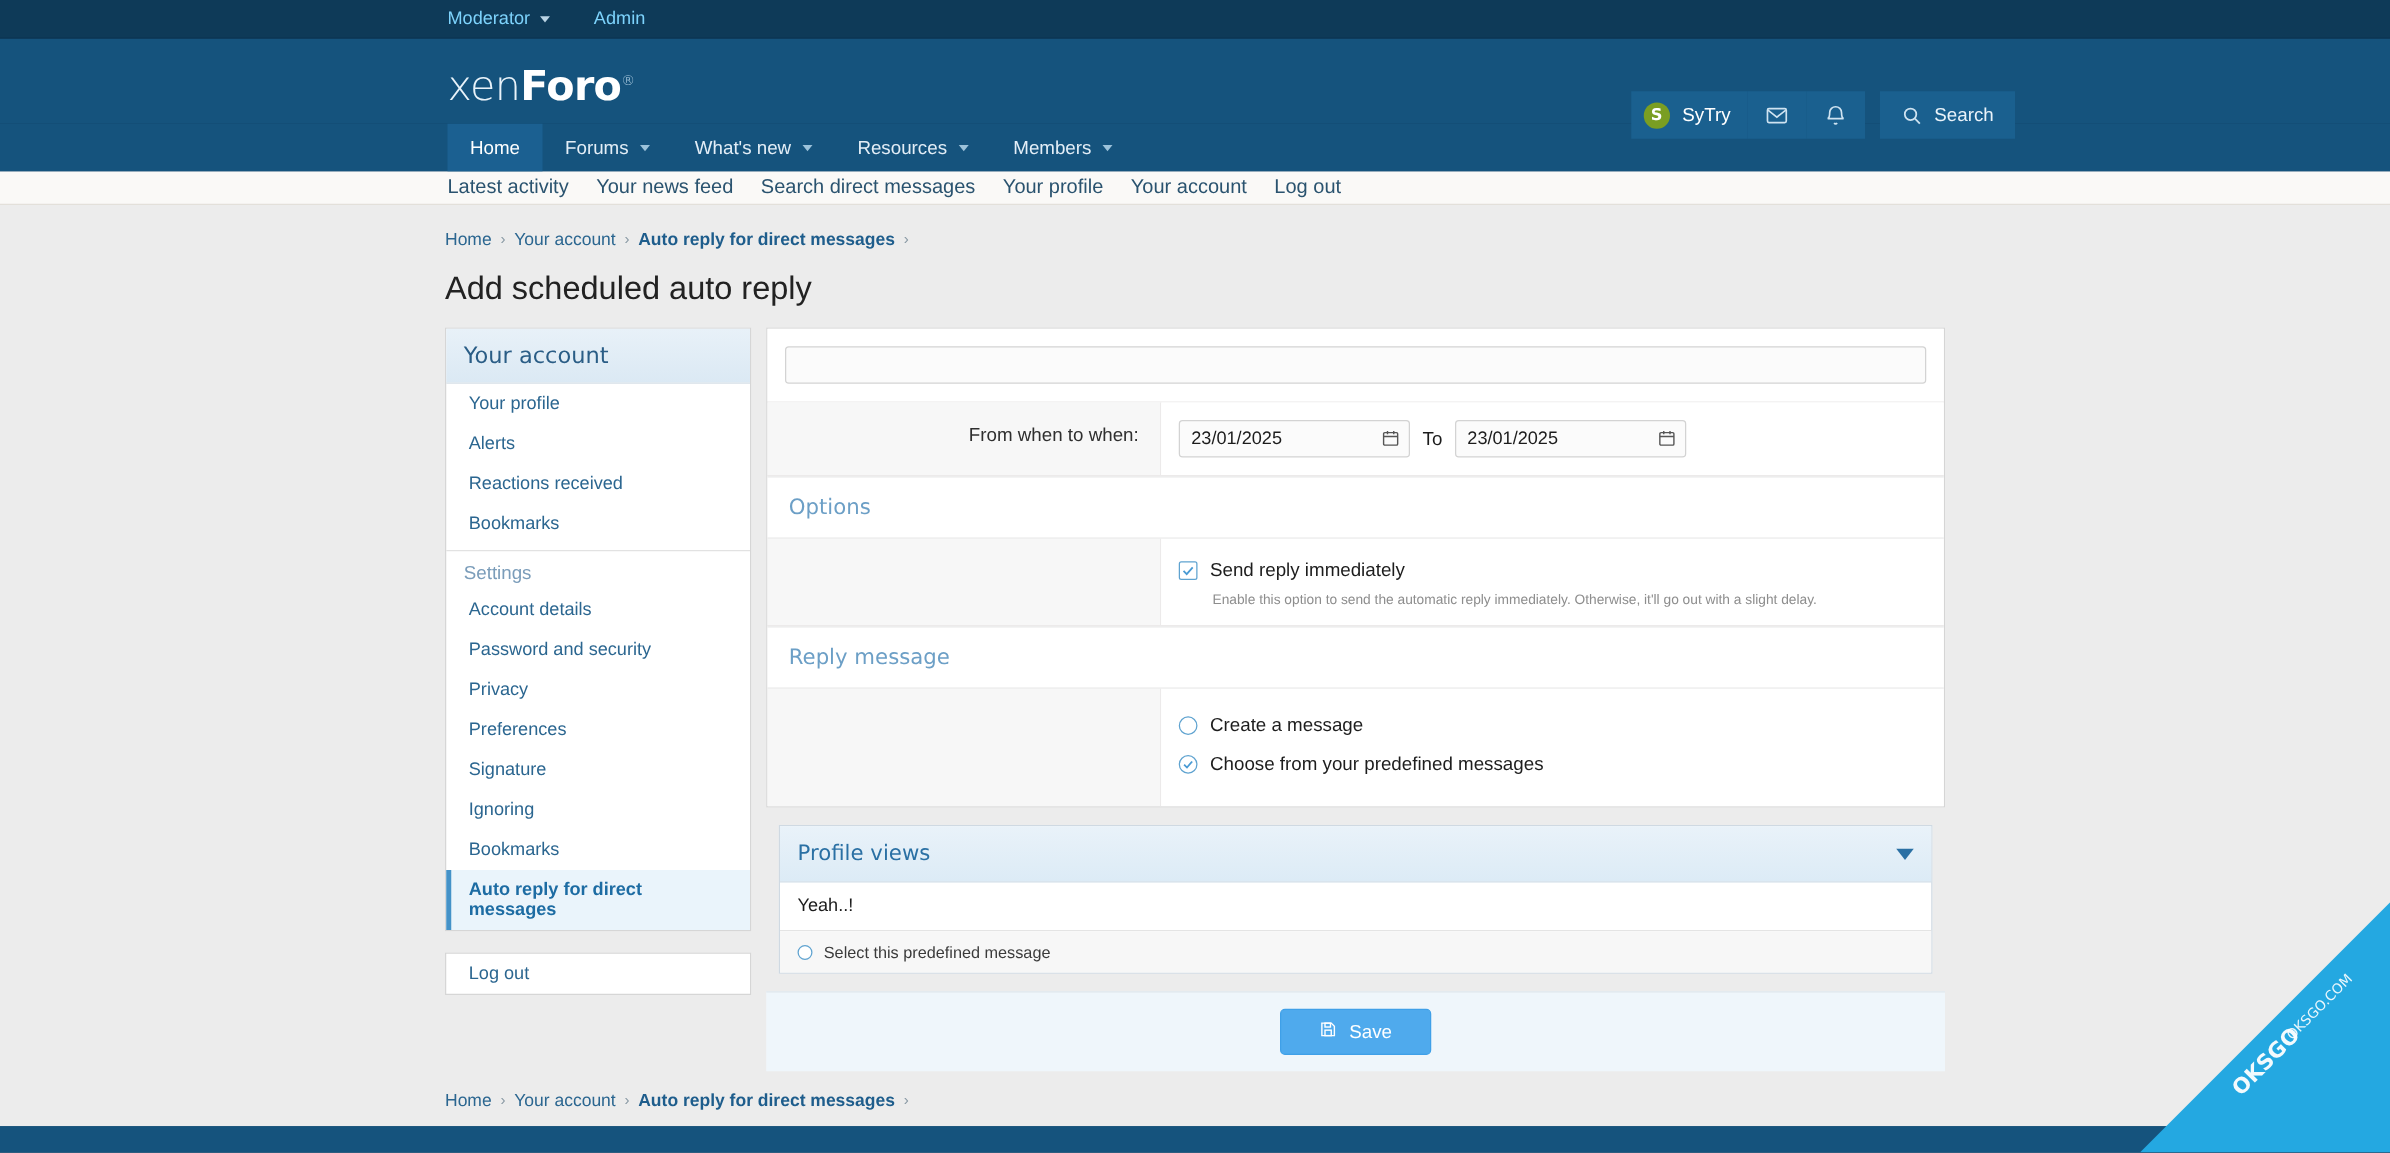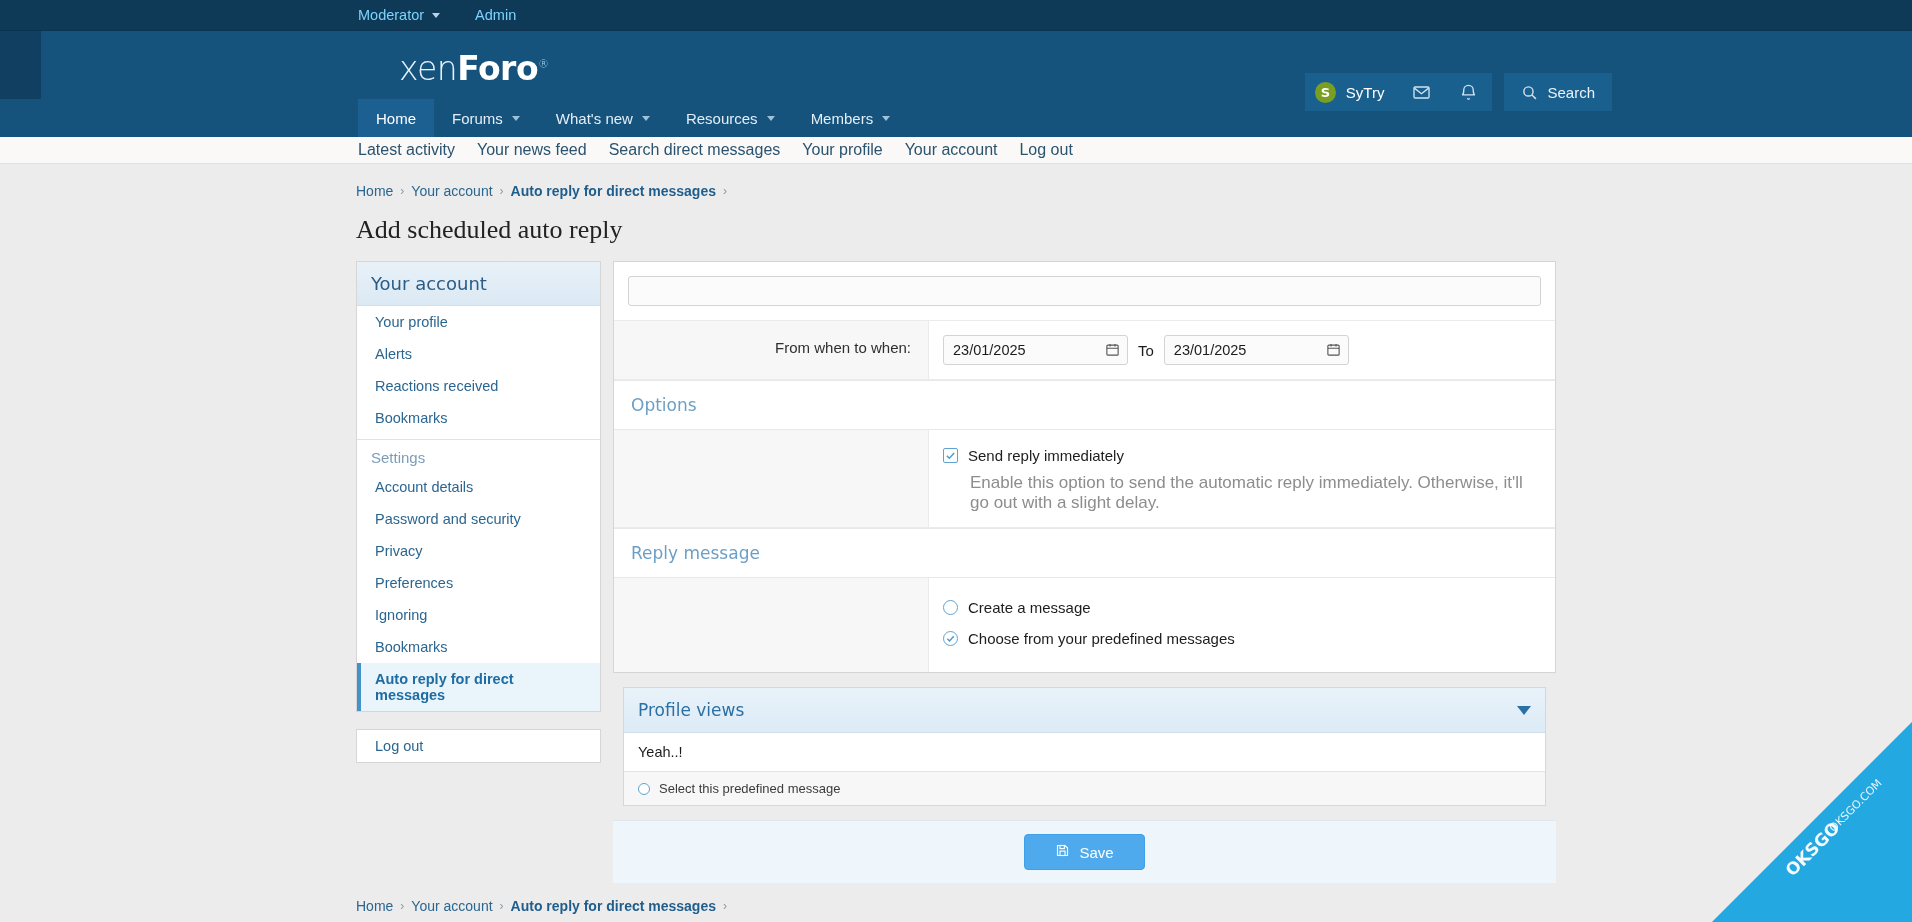--- a/index.html
+++ b/index.html
@@ -36,21 +36,20 @@
     display: inline-block;
     margin-left: 2px;
   }
 
   
   .header {
     background: linear-gradient(180deg,#17537d 0%, #15537e 55%, #155party 100%);
     background: #15537d;
     height: 68px;
     position: relative;
-    margin-left: 41px;
   }
   .logo {
     position: absolute;
     left: 358px;
     top: 18px;
     font-size: 33px;
     font-weight: 300;
     letter-spacing: -0.5px;
     color: #e9f3fa;
     font-family: "DejaVu Sans", sans-serif;
@@ -149,21 +148,21 @@
   }
   .breadcrumb a { color:#2b6690; text-decoration:none; cursor:pointer;}
   .breadcrumb a.strong { font-weight: 700; color:#1e5d8c;}
   .bc-sep { color:#8a9aa5; font-size: 12px; }
 
   .page-title {
     font-size: 26px;
     font-weight: 400;
     color: #222;
     margin: 11px 0 16px 0;
-    font-family: Liberation Serif, serif;
+    font-family: Liberation Sans, sans-serif;
   }
 
   .layout {
     display: flex;
     gap: 12px;
     align-items: flex-start;
   }
 
   
   .sidebar { width: 245px; flex-shrink: 0; }
@@ -276,21 +275,21 @@
     font-family: "DejaVu Sans", sans-serif;
   }
   .choice {
     display: flex; align-items: center; gap: 10px;
     margin-bottom: 2px;
     padding: 3px 0;
     cursor: pointer;
   }
   .choice-label { font-size: 15px; color: #1d1d1d; }
   .hint {
-    font-size: 17px;
+    font-size: 11px;
     color: #8d8d8d;
     padding-left: 27px;
     margin-top: 6px;
   }
 
   .cbox {
     width: 15px; height: 15px;
     border: 1px solid #5fa3d0;
     border-radius: 2px;
     background: #fff;
@@ -492,20 +491,21 @@
           <a class="side-link">Your profile</a>
           <a class="side-link">Alerts</a>
           <a class="side-link">Reactions received</a>
           <a class="side-link">Bookmarks</a>
           <div class="side-sep"></div>
           <div class="side-group-label">Settings</div>
           <a class="side-link">Account details</a>
           <a class="side-link">Password and security</a>
           <a class="side-link">Privacy</a>
           <a class="side-link">Preferences</a>
+          <a class="side-link">Signature</a>
           <a class="side-link">Ignoring</a>
           <a class="side-link">Bookmarks</a>
           <a class="side-link active">Auto reply for direct messages</a>
         </div>
         <div class="side-block">
           <a class="side-link">Log out</a>
         </div>
       </div>
 
       <div class="main">

